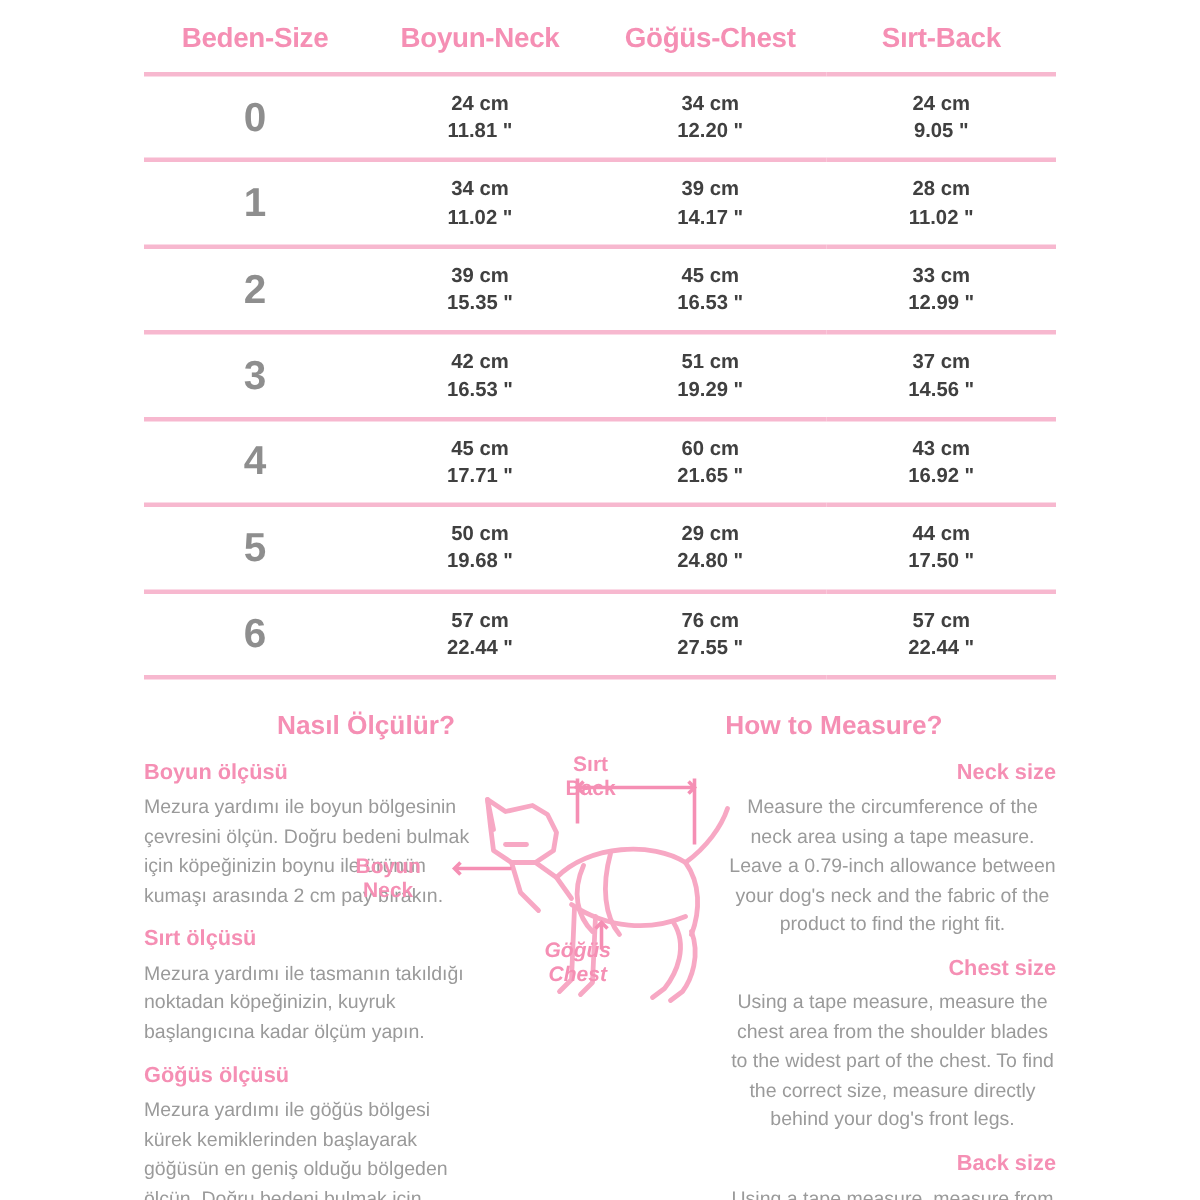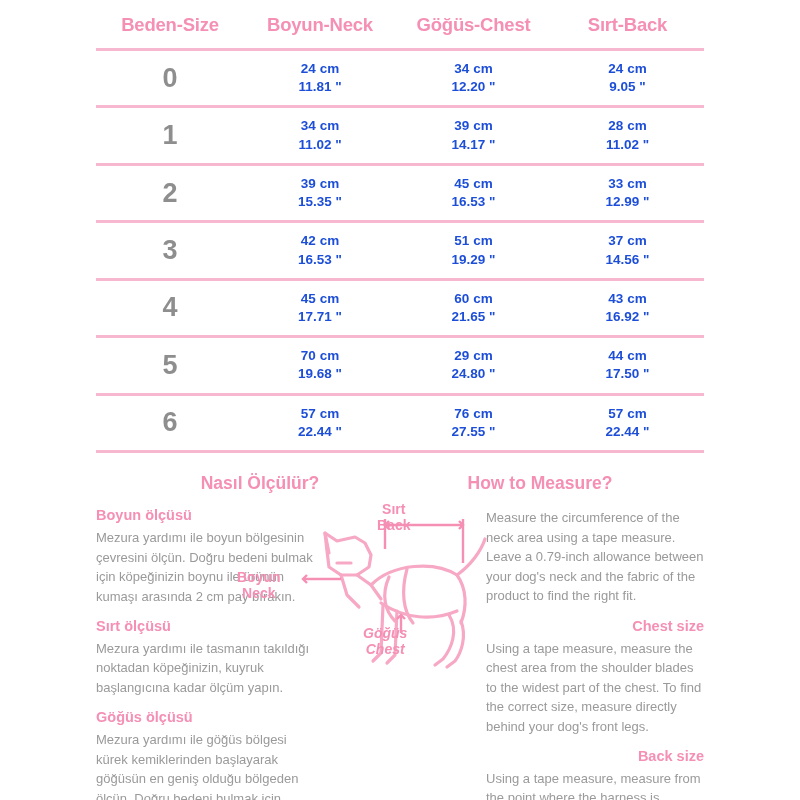--- a/index.html
+++ b/index.html
@@ -53,40 +53,40 @@
 
   .cell-num {
     font-size: 27px;
     font-weight: bold;
     color: #8e8e8e;
     line-height: 1;
   }
   .meas {
     font-size: 13.5px;
     font-weight: bold;
-    color: #1d4ed8;
+    color: #404040;
     line-height: 1.35;
   }
   .meas .inch { display: block; }
 
   
   .measure-section {
     position: relative;
     margin-top: 20px;
     height: 330px;
   }
   .measure-heading {
     font-size: 17.5px;
     font-weight: bold;
     color: #f58fb4;
     text-align: center;
   }
   .heading-row {
     display: flex;
-    justify-content: center;
+    justify-content: space-between;
     padding: 0 8px;
     margin-bottom: 14px;
   }
   .heading-row .measure-heading { width: 280px; }
 
   .cols {
     display: flex;
     justify-content: space-between;
     align-items: flex-start;
   }
@@ -103,21 +103,21 @@
     color: #f58fb4;
     margin-bottom: 4px;
     line-height: 1.1;
   }
   .block-body {
     font-size: 13px;
     font-weight: normal;
     color: #9a9a9a;
     line-height: 1.5;
   }
-  .col.right .block-body { text-align: left; }
+  .col.right .block-body { text-align: center; }
 
   
   .dog-wrap {
     position: absolute;
     left: 50%;
     transform: translateX(-50%);
     top: 30px;
     width: 230px;
     height: 180px;
   }
@@ -221,21 +221,21 @@
           <span class="inch">21.65 "</span>
         </td>
         <td class="meas">
           <span>43 cm</span>
           <span class="inch">16.92 "</span>
         </td>
       </tr>
       <tr>
         <td class="cell-num">5</td>
         <td class="meas">
-          <span>70 cm</span>
+          <span>50 cm</span>
           <span class="inch">19.68 "</span>
         </td>
         <td class="meas">
           <span>29 cm</span>
           <span class="inch">24.80 "</span>
         </td>
         <td class="meas">
           <span>44 cm</span>
           <span class="inch">17.50 "</span>
         </td>
@@ -339,20 +339,21 @@
           <div class="block-body">Mezura yardımı ile tasmanın takıldığı noktadan köpeğinizin, kuyruk başlangıcına kadar ölçüm yapın.</div>
         </div>
         <div class="block">
           <div class="block-title">Göğüs ölçüsü</div>
           <div class="block-body">Mezura yardımı ile göğüs bölgesi kürek kemiklerinden başlayarak göğüsün en geniş olduğu bölgeden ölçün. Doğru bedeni bulmak için köpeğinizin ön bacaklarının tam arkasından ölçüm yapın.</div>
         </div>
       </div>
 
       <div class="col right">
         <div class="block">
+          <div class="block-title">Neck size</div>
           <div class="block-body">Measure the circumference of the neck area using a tape measure. Leave a 0.79-inch allowance between your dog's neck and the fabric of the product to find the right fit.</div>
         </div>
         <div class="block">
           <div class="block-title">Chest size</div>
           <div class="block-body">Using a tape measure, measure the chest area from the shoulder blades to the widest part of the chest. To find the correct size, measure directly behind your dog's front legs.</div>
         </div>
         <div class="block">
           <div class="block-title">Back size</div>
           <div class="block-body">Using a tape measure, measure from the point where the harness is attached to your dog to the base of the tail.</div>
         </div>

